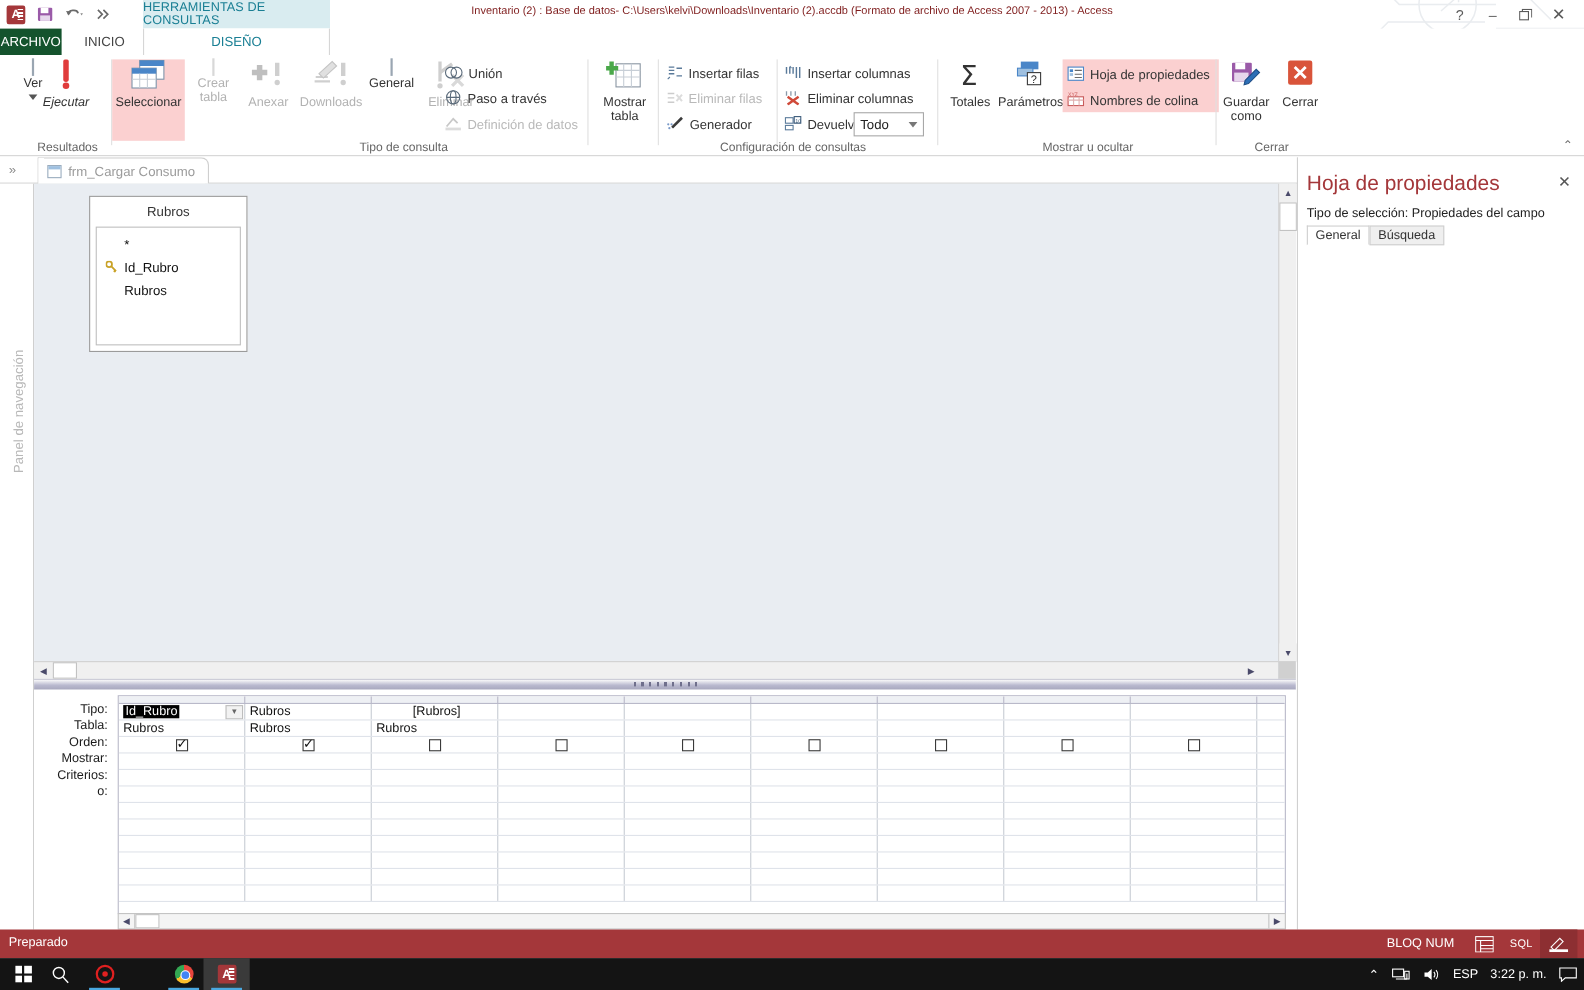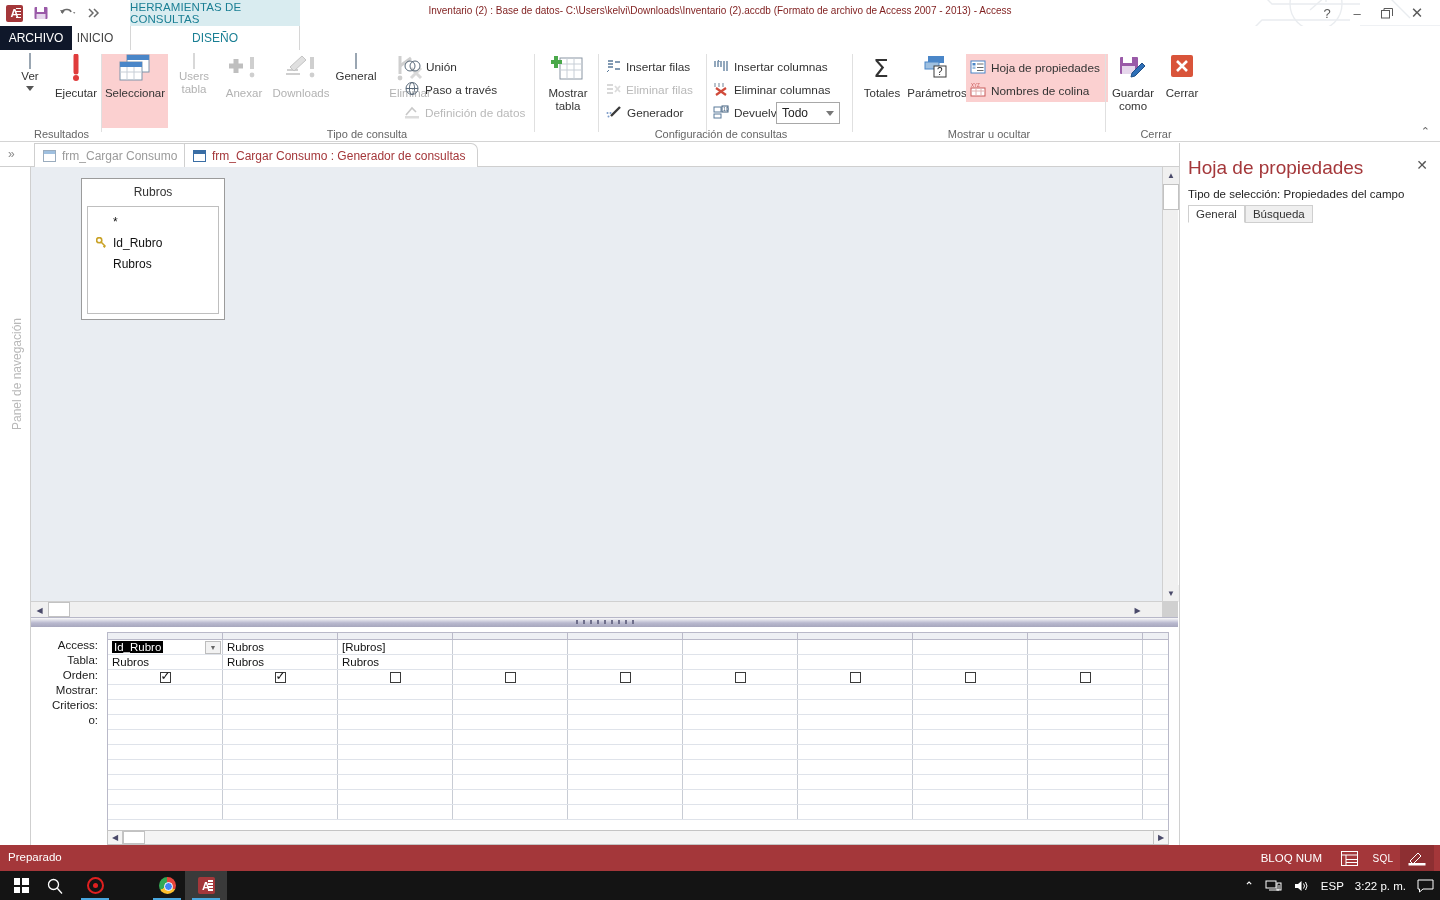--- a/index.html
+++ b/index.html
@@ -28,21 +28,21 @@
   .wbtn.x { font-size:15px; }
   .ctx-tab-label { position:absolute; left:130px; top:0px; width:170px; height:26px;
     background:#d9ecf0; color:#1a7f94; font-size:11.5px; letter-spacing:.1px;
     display:flex; align-items:center; justify-content:center; }
   .ctx-top-accent { position:absolute; left:130px; top:0; width:170px; height:3px; background:#16a0b8; }
 
   
   .tabstrip { position:absolute; left:0; top:26px; width:1440px; height:24px; background:#ffffff; }
   .tab { position:absolute; top:0; height:24px; display:flex; align-items:center; justify-content:center;
     font-size:12px; color:#444; padding:0 14px; }
-  .tab.archivo { left:0; width:72px; background:#0f172a; color:#fff; }
+  .tab.archivo { left:0; width:56px; background:#14532d; color:#fff; }
   .tab.inicio { left:60px; width:70px; }
   .tab.diseno { left:130px; width:170px; color:#1a7f94; background:#fff;
     border-left:1px solid #d6d6d6; border-right:1px solid #d6d6d6; }
   .userbar { position:absolute; right:8px; top:28px; display:flex; align-items:center; gap:6px; }
   .username { font-size:12px; color:#595959; }
   .caret-dn { width:0;height:0;border-left:3.5px solid transparent;border-right:3.5px solid transparent;
     border-top:4px solid #777; }
   .avatar { width:24px;height:24px; overflow:hidden; border-radius:1px;
     background:linear-gradient(140deg,#6d8bbf 0%, #b9cbe0 40%, #d9b98d 60%, #7c5a3a 100%); position:relative; }
   .avatar::before{content:"";position:absolute;left:2px;top:10px;width:5px;height:9px;background:#c94e4e;border-radius:2px;}
@@ -278,21 +278,21 @@
   <div class="ribbon">
 
     <div class="rgroup" style="left:0;width:123px;">
       <div class="bigbtn" style="left:4px;">
         <span class="icn">
           <span class="tblicon"><span class="hd"></span><span class="bd"></span></span>
         </span>
         <span class="lbl">Ver</span>
         <span style="width:0;height:0;border-left:4px solid transparent;border-right:4px solid transparent;border-top:5px solid #555;margin-top:3px;"></span>
       </div>
-      <div class="bigbtn" style="left:46px;width:60px;">
+      <div class="bigbtn" style="left:30px;width:60px;font-style:italic;">
         <span class="icn">
           <svg width="26" height="28" viewBox="0 0 26 28">
               <path d="M13 2 L13 18" stroke="#e03c3c" stroke-width="5" stroke-linecap="round"></path>
               <circle cx="13" cy="24" r="3" fill="#e03c3c"></circle>
             </svg>
         </span>
         <span class="lbl">Ejecutar</span>
       </div>
       <div class="rgroup-label">Resultados</div>
     </div>
@@ -309,21 +309,21 @@
               <rect x="2" y="8" width="22" height="5" fill="#4a86c8"></rect>
             <path d="M2 18 H24 M9 13 V26 M16 13 V26" stroke="#c7ced6"></path>
           </svg>
         </span>
         <span class="lbl">Seleccionar</span>
       </div>
       <div class="bigbtn" style="left:68px;width:48px;">
         <span class="icn">
           <span class="tblicon pale"><span class="hd"></span><span class="bd"></span></span>
         </span>
-        <span class="lbl dim">Users tabla</span>
+        <span class="lbl dim">Crear tabla</span>
       </div>
       <div class="bigbtn" style="left:118px;width:48px;">
         <span class="icn">
           <svg width="32" height="28" viewBox="0 0 32 28">
               <path d="M8 5 V19 M1 12 H15" stroke="#bfbfbf" stroke-width="5"></path>
               <path d="M24 3 V15" stroke="#cfcfcf" stroke-width="4"></path>
               <circle cx="24" cy="21" r="2.4" fill="#cfcfcf"></circle>
             </svg>
         </span>
         <span class="lbl dim">Anexar</span>
@@ -543,26 +543,20 @@
     <div class="ribbon-collapse">⌃</div>
   </div>
 
   <div class="doctabs">
     <span class="dtchev">»</span>
     <div class="dtab inactive" style="left:34px;">
       <span class="dtico">
           <i></i>
         </span>
       <span>frm_Cargar Consumo</span>
-    </div>
-    <div class="dtab active" style="left:184px;">
-      <span class="dtico act">
-          <i></i>
-        </span>
-      <span>frm_Cargar Consumo : Generador de consultas</span>
     </div>
     <span class="dtclose">✕</span>
   </div>
 
   <div class="navpane">
     <div class="navpane-title">Panel de navegación</div>
   </div>
 
   <div class="designpane">
     <div class="tablebox">
@@ -608,21 +602,21 @@
     </div>
     <div class="corner"></div>
   </div>
 
   <div class="splitter">
     <div class="grip"></div>
   </div>
 
   <div class="gridpane">
     <div class="gridlabels">
-      <div class="glab">Access:</div>
+      <div class="glab">Tipo:</div>
       <div class="glab">Tabla:</div>
       <div class="glab">Orden:</div>
       <div class="glab">Mostrar:</div>
       <div class="glab">Criterios:</div>
       <div class="glab">o:</div>
     </div>
 
     <div class="qgrid">
       <div class="qg-headrow" id="qg-head">
           <div class="hc" style="width: 115px;"></div>
@@ -639,21 +633,21 @@
           <div class="qg-row">
             <div class="qg-cell" style="width: 115px; position: relative;">
               <span class="selcell">Id_Rubro</span>
               <span class="cellddl">
                 <span style="font-size:7px;color:#666;">▼</span>
               </span>
             </div>
             <div class="qg-cell" style="width: 115px; position: relative;">
               <span>Rubros</span>
             </div>
-            <div class="qg-cell" style="width: 115px; position: relative;">
+            <div class="qg-cell" style="width: 115px; position: relative; justify-content: center;">
               <span>[Rubros]</span>
             </div>
             <div class="qg-cell" style="width: 115px; position: relative;"></div>
             <div class="qg-cell" style="width: 115px; position: relative;"></div>
             <div class="qg-cell" style="width: 115px; position: relative;"></div>
             <div class="qg-cell" style="width: 115px; position: relative;"></div>
             <div class="qg-cell" style="width: 115px; position: relative;"></div>
             <div class="qg-cell" style="width: 115px; position: relative;"></div>
           </div>
           <div class="qg-row">

